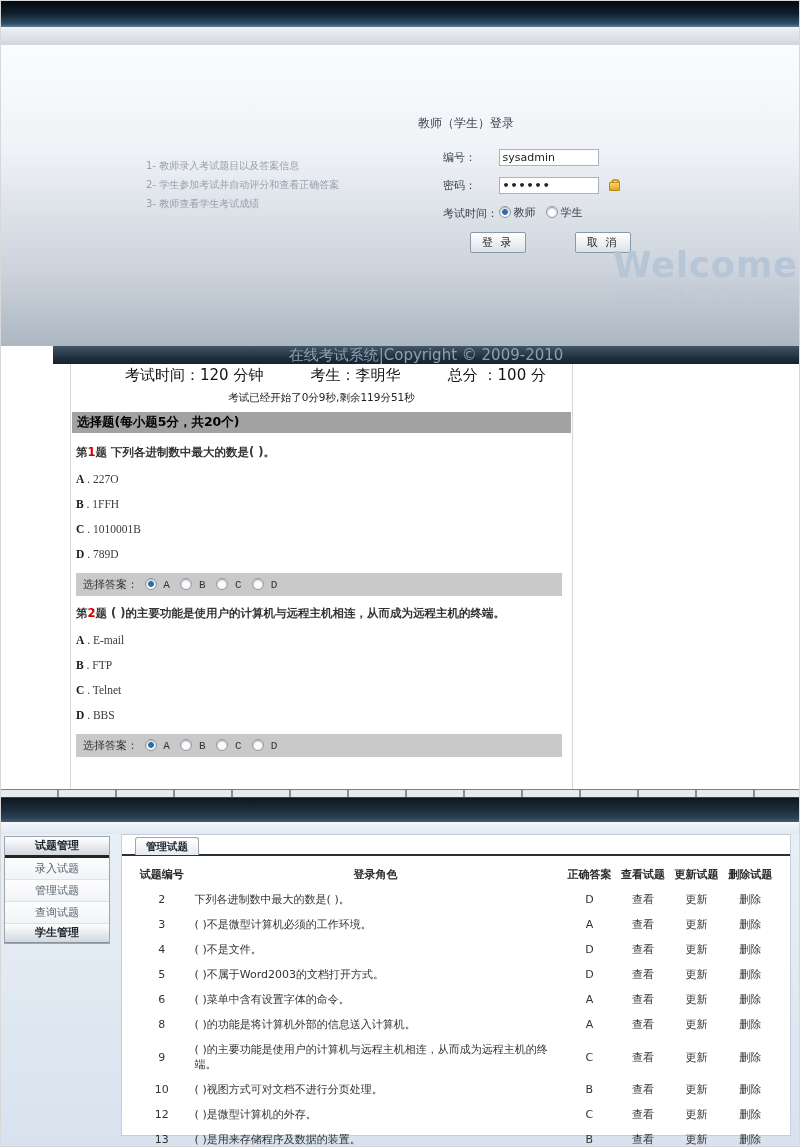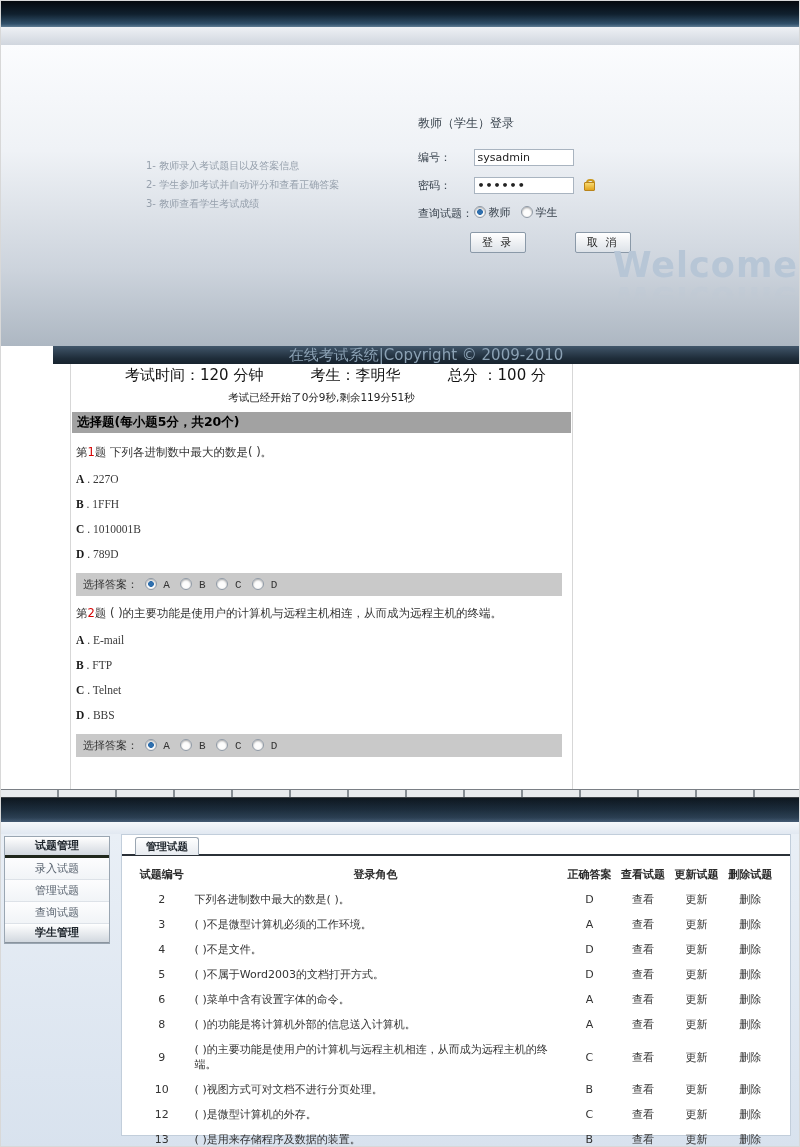--- a/index.html
+++ b/index.html
@@ -10,21 +10,21 @@
   .sec-login{position:relative;width:100%;height:363px;overflow:hidden;}
   .s1-topbar{height:26px;background:linear-gradient(#05090e,#10202e 50%,#30506a 88%,#5f7c94);}
   .s1-band{height:18px;background:linear-gradient(#eef1f5,#d0d6de);border-bottom:1px solid #c2c9d2;}
   .s1-body{position:absolute;top:44px;left:0;right:0;bottom:18px;
     background:linear-gradient(180deg,#fbfcfe 0%,#eff2f6 35%,#ccd3dc 75%,#adb7c2 100%);}
   .steps{position:absolute;left:145px;top:114px;font-size:10px;color:#97a1ad;}
   .steps .step{margin-bottom:5px;}
   .login-form{position:absolute;left:417px;top:70px;width:230px;font-size:11px;color:#39434e;}
   .lf-title{font-size:12px;color:#3c4650;margin-bottom:16px;}
   .lf-row{margin-bottom:11px;height:17px;line-height:17px;white-space:nowrap;}
-  .lf-label{display:inline-block;width:52px;vertical-align:middle;}
+  .lf-label{display:inline-block;width:52px;vertical-align:middle;margin-left:25px;}
   .lf-input{width:92px;height:15px;font-size:11px;border:1px solid #a9b4c0;padding:0 3px;vertical-align:middle;background:#fff;color:#222;font-family:inherit;}
   .lf-input.pwd{font-weight:bold;letter-spacing:1px;}
   .lock{position:relative;display:inline-block;width:13px;height:12px;margin-left:9px;vertical-align:middle;}
   .lock::after{content:"";position:absolute;left:1px;right:1px;bottom:0;height:7px;background:linear-gradient(#f8d96e,#e2a51e);border:1px solid #b9841a;border-radius:1px;}
   .lock::before{content:"";position:absolute;left:3px;top:0;width:5px;height:6px;border:2px solid #cb9a20;border-bottom:none;border-radius:4px 4px 0 0;}
   .rdo{display:inline-block;width:10px;height:10px;border-radius:50%;border:1px solid #8f99a5;background:#fdfdfd;box-shadow:inset 0 1px 2px rgba(0,0,0,.35);vertical-align:-1.5px;}
   .rdo.on{background:radial-gradient(circle,#2f6fae 0 2.6px,#fdfdfd 3.2px);}
   .role-lab{margin:0 10px 0 3px;}
   .lf-buttons{margin-top:8px;padding-left:52px;}
   .btn{font-size:11px;font-family:inherit;color:#222;padding:2px 11px;background:linear-gradient(#ffffff,#dde2e8);border:1px solid #8a99a8;border-radius:2px;letter-spacing:2px;}
@@ -37,21 +37,21 @@
     background:linear-gradient(#41566a,#1e2c39 70%,#17232e);color:#8ba1b4;font-size:15px;margin-left:40px;}
 
   
   .sec-exam{position:relative;width:100%;height:425px;background:#fff;overflow:hidden;}
   .exam-col{margin-left:69px;width:503px;min-height:100%;box-sizing:border-box;
     border-left:1px solid #d7d7d7;border-right:1px solid #d7d7d7;padding-top:0;}
   .ex-head{display:flex;justify-content:space-between;padding:2px 26px 0 54px;font-size:15px;color:#141414;}
   .ex-timer{text-align:center;font-size:10.5px;color:#222;margin:6px 0 7px;}
   .ex-secbar{background:#a2a2a2;color:#000;font-weight:bold;font-size:12.5px;padding:2px 5px;margin:0 1px;}
   .qlist{padding:2px 10px 0 5px;}
-  .q-title{font-size:11.5px;font-weight:normal;color:#333;margin:10px 0 2px;}
+  .q-title{font-size:11.5px;font-weight:bold;color:#333;margin:10px 0 2px;}
   .q-title .red{color:#d40000;}
   .opt{font-size:11.5px;color:#3a3a3a;margin:13px 0;font-family:Liberation Serif, serif;}
   .opt b{color:#1a1a1a;}
   .ans-bar{background:#c9c9c9;padding:4px 7px;font-size:11px;color:#333;margin:11px 0 4px;font-family:Liberation Mono, monospace;}
   .ans-bar .ltr{margin-right:4px;}
 
   
   .sec-admin{position:relative;width:100%;height:359px;overflow:hidden;}
   .s3-divider{height:7px;border-top:1px solid #7a7f85;border-bottom:1px solid #3c4146;
     background:repeating-linear-gradient(90deg,#e7eaed 0 56px,#868d94 56px 58px);}
@@ -94,21 +94,21 @@
         <div class="lf-title">教师（学生）登录</div>
         <div class="lf-row">
           <span class="lf-label">编号：</span>
           <input class="lf-input" type="text" value="sysadmin" style="">
         </div>
         <div class="lf-row">
           <span class="lf-label">密码：</span>
           <input class="lf-input pwd" type="text" value="••••••" style=""><span class="lock"></span>
         </div>
         <div class="lf-row">
-          <span class="lf-label">查询试题：</span>
+          <span class="lf-label">考试时间：</span>
           <span class="rdo on"></span><span class="role-lab">教师</span><span class="rdo"></span><span class="role-lab">学生</span>
         </div>
         <div class="lf-buttons">
           <button class="btn">登 录</button>
           <button class="btn cancel">取 消</button>
         </div>
       </div>
 
       <div class="welcome-wrap">
         <div class="welcome">Welcome</div>

